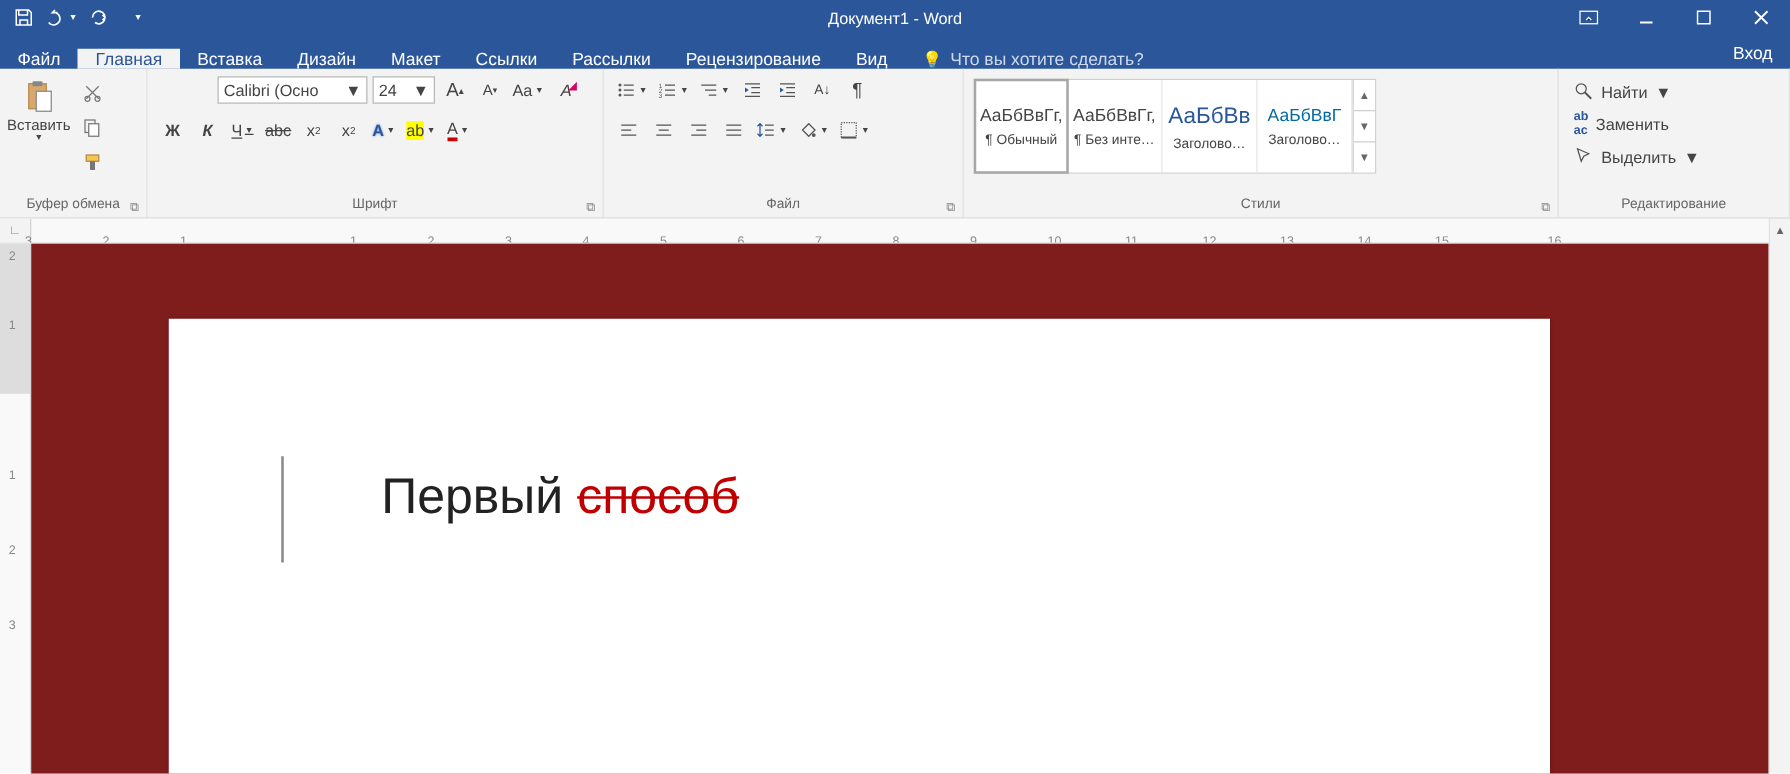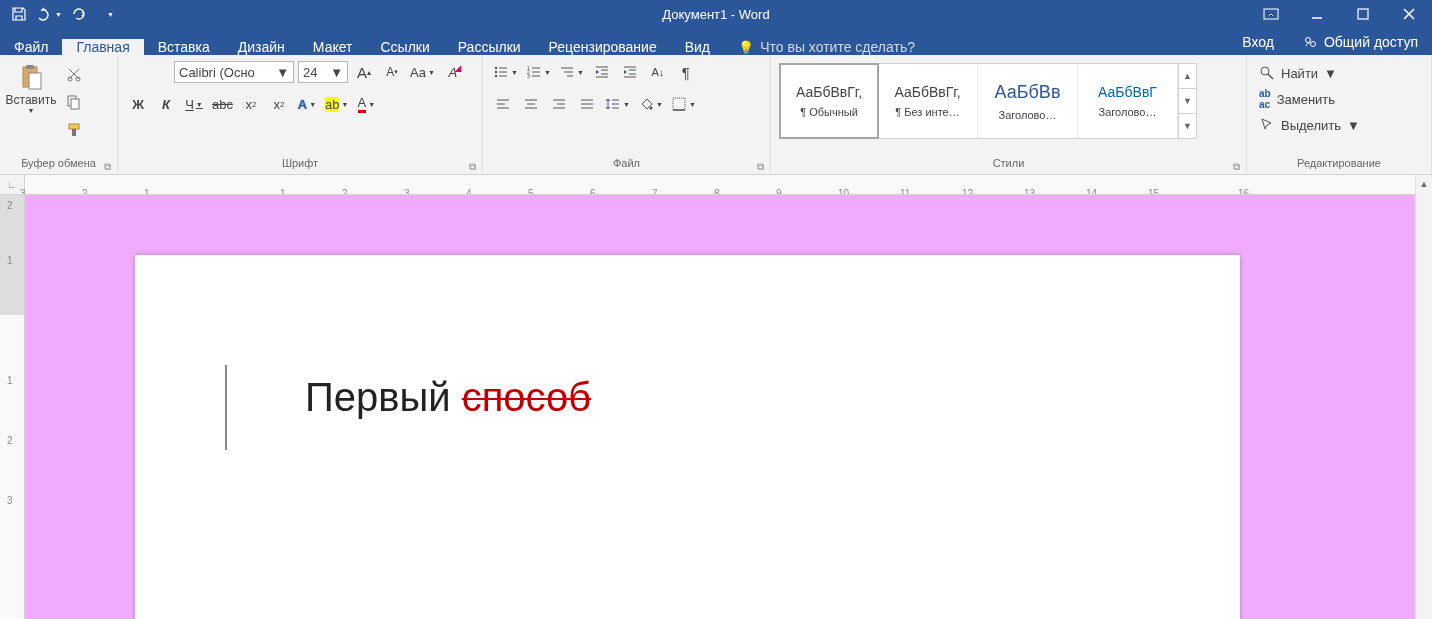--- a/index.html
+++ b/index.html
@@ -29,38 +29,38 @@
   .group-label .launcher { position:absolute; right:3px; bottom:1px; width:13px; height:13px; font-size:10px; color:#888; display:flex; align-items:center; justify-content:center;}
   .bigbtn { width:50px; display:flex; flex-direction:column; align-items:center; text-align:center; padding-top:4px; font-size:12px; color:#444;}
   .bigbtn .drop { font-size:7px; }
   .col { display:flex; flex-direction:column; gap:6px; padding:4px 2px; }
   .ctl { display:flex; align-items:center; justify-content:center; min-width:24px; height:22px; color:#444; font-size:13px; padding:0 2px;}
   .ctl .drop { font-size:7px; margin-left:2px; }
   .combo { border:1px solid #b6b6b6; background:#fff; height:22px; display:flex; align-items:center; padding:0 4px; font-size:13px; color:#444; justify-content:space-between;}
   .row { display:flex; gap:4px; }
   
   .styles-gallery { display:flex; border:1px solid #d0d0d0; background:#fff; height:76px; }
-  .style-item { width:100px; border-right:1px solid #e8e8e8; display:flex; flex-direction:column; align-items:center; justify-content:center; font-size:12px; color:#444; overflow:hidden;}
+  .style-item { width:76px; border-right:1px solid #e8e8e8; display:flex; flex-direction:column; align-items:center; justify-content:center; font-size:12px; color:#444; overflow:hidden;}
   .style-item.selected { border:2px solid #a6a6a6; margin:-1px;}
   .style-item .preview { font-size:14px; margin-bottom:6px; }
   .style-item .name { font-size:11px; }
   .gallery-controls { width:18px; display:flex; flex-direction:column; border-left:1px solid #d0d0d0;}
   .gallery-controls div { flex:1; display:flex; align-items:center; justify-content:center; font-size:9px; color:#666; border-bottom:1px solid #d0d0d0; }
   .gallery-controls div:last-child { border-bottom:none;}
   
   .edit-item { display:flex; align-items:center; gap:6px; height:24px; font-size:13px; color:#444; padding:0 4px;}
   
   .workarea { position:absolute; top:175px; left:0; right:17px; bottom:0; background:#fff; }
   .ruler-h { height:20px; border-bottom:1px solid #d4d4d4; background:#f9f9f9; display:flex; align-items:center; position:relative; overflow:hidden;}
   .ruler-h .corner { width:25px; height:20px; border-right:1px solid #d4d4d4; display:flex; align-items:center; justify-content:center; font-size:10px; color:#888; background:#f3f3f3;}
   .ruler-h .scale { flex:1; position:relative; font-size:10px; color:#888; }
   .ruler-h .tick { position:absolute; top:3px; }
   .ruler-v { position:absolute; left:0; top:20px; bottom:0; width:25px; border-right:1px solid #d4d4d4; background:#f9f9f9; }
   .ruler-v .vt { position:absolute; left:7px; font-size:10px; color:#888; }
-  .doc-canvas { position:absolute; left:25px; top:20px; right:0; bottom:0; background:#f0abfc; overflow:hidden;}
+  .doc-canvas { position:absolute; left:25px; top:20px; right:0; bottom:0; background:#7f1d1d; overflow:hidden;}
   .page { position:absolute; left:110px; top:60px; width:1105px; height:1400px; background:#fff; box-shadow:0 0 4px rgba(0,0,0,0.25); }
   .doc-text { position:absolute; left:170px; top:120px; font-family: "Segoe UI Light", "Segoe UI", Arial; font-size:40px; color:#222; font-weight:300; }
   .doc-text .strike { color:#c00000; text-decoration:line-through; text-decoration-thickness:2px; }
   .cursor-line { position:absolute; left:90px; top:110px; width:2px; height:85px; background:#888;}
   
   .vscroll { position:absolute; right:0; top:175px; bottom:0; width:17px; background:#f3f3f3; border-left:1px solid #e1e1e1;}
   .vscroll .arrow { height:17px; display:flex; align-items:center; justify-content:center; font-size:9px; color:#666;}
   svg { display:block; }
   .ico { width:16px; height:16px; }
   .ico-lg { width:28px; height:28px;}
@@ -125,28 +125,20 @@
   <div class="tab">Ссылки</div>
   <div class="tab">Рассылки</div>
   <div class="tab">Рецензирование</div>
   <div class="tab">Вид</div>
   <div class="tellme">
     <span class="bulb">💡</span>
     <span>Что вы хотите сделать?</span>
   </div>
   <div class="rightside">
     <div class="signin">Вход</div>
-    <div class="share">
-      <svg width="16" height="16" viewBox="0 0 16 16">
-          <circle cx="6" cy="6" r="2.5" fill="none" stroke="#fff"></circle>
-          <circle cx="11" cy="10" r="2.5" fill="none" stroke="#fff"></circle>
-          <path d="M4 12c0-2 2-3 4-3" fill="none" stroke="#fff"></path>
-        </svg>
-      <span>Общий доступ</span>
-    </div>
   </div>
 </div>
 
 <div class="ribbon">
 
   <div class="group" style="width:118px;">
     <div class="group-body">
       <div class="bigbtn">
         <svg class="ico-lg" viewBox="0 0 28 28">
             <rect x="6" y="4" width="14" height="20" fill="#d9a86c" stroke="#b8864b"></rect>

